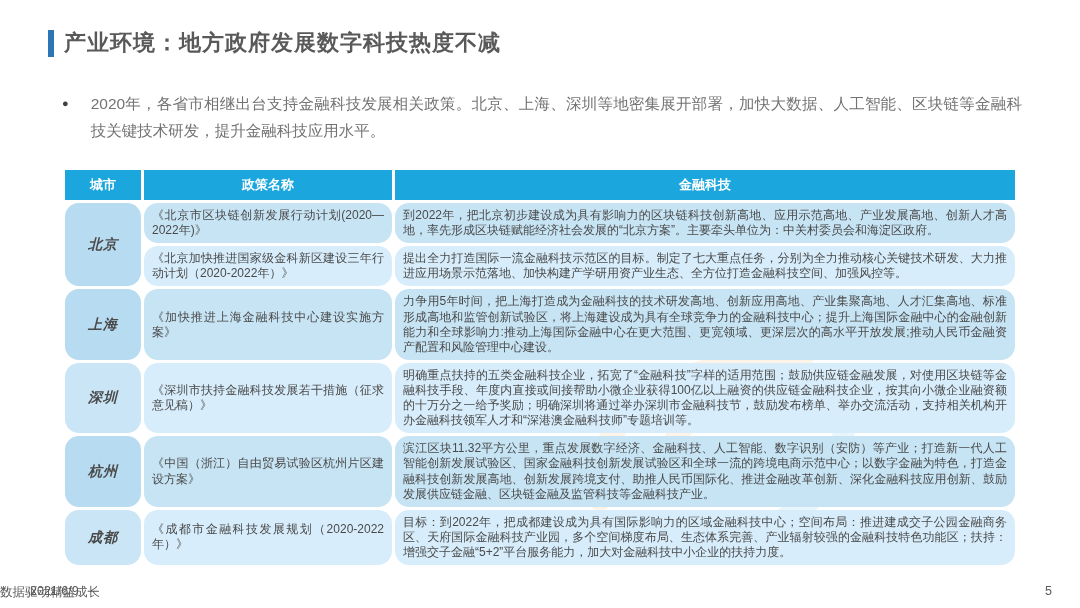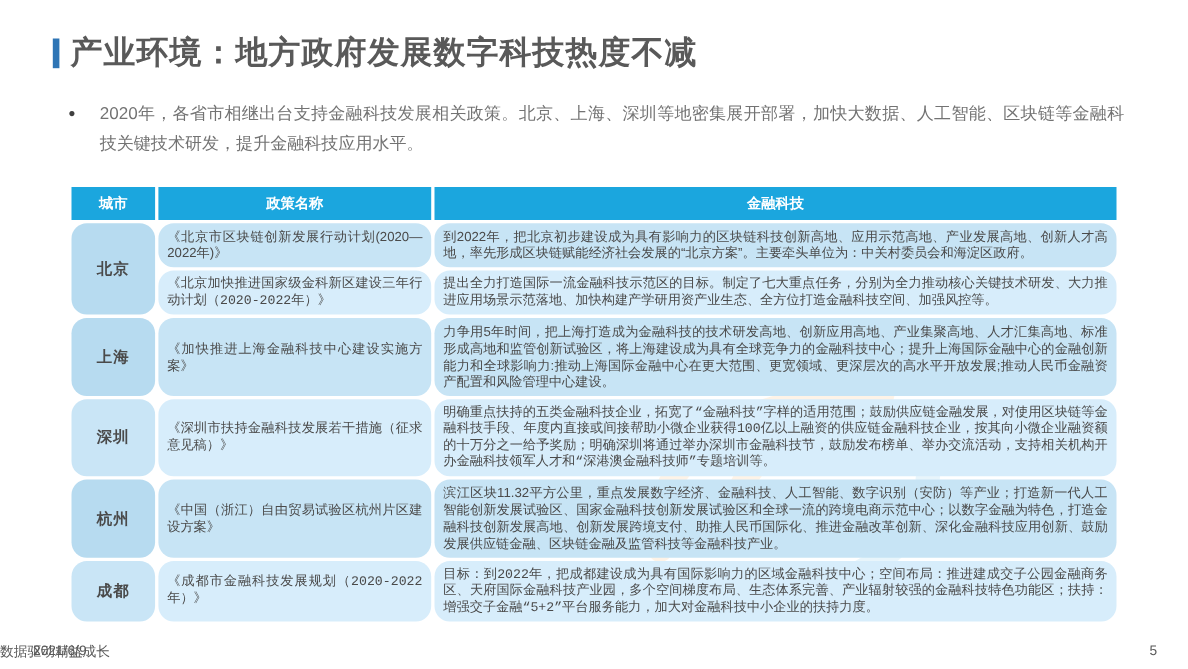--- a/index.html
+++ b/index.html
@@ -22,21 +22,21 @@
     display: flex;
     align-items: center;
   }
   .title-accent {
     width: 6px;
     height: 27px;
     background: var(--accent_bar);
     margin-right: 10px;
   }
   .page-title {
-    font-size: 29px;
+    font-size: 22px;
     font-weight: bold;
     color: var(--title_text);
     letter-spacing: 1px;
   }
 
   .logo {
     position: absolute;
     top: 16px;
     right: 34px;
     text-align: center;
@@ -118,23 +118,24 @@
     vertical-align: middle;
     text-align: justify;
     border-radius: 14px;
   }
   .policy-table td.city {
     font-size: 14px;
     font-weight: bold;
     color: #4a4a4a;
     text-align: center;
     letter-spacing: 1px;
+    font-style: italic;
   }
   .shade-a        { background: var(--row_a); }
-  .shade-b        { background: var(--row_b); font-family: Liberation Mono, monospace; }
+  .shade-b        { background: var(--row_b); }
   .city-shade-a   { background: var(--city_a); }
   .city-shade-b   { background: var(--city_b); }
 
   
   .watermark {
     position: absolute;
     left: 560px;
     top: 300px;
     opacity: 0.10;
     pointer-events: none;

